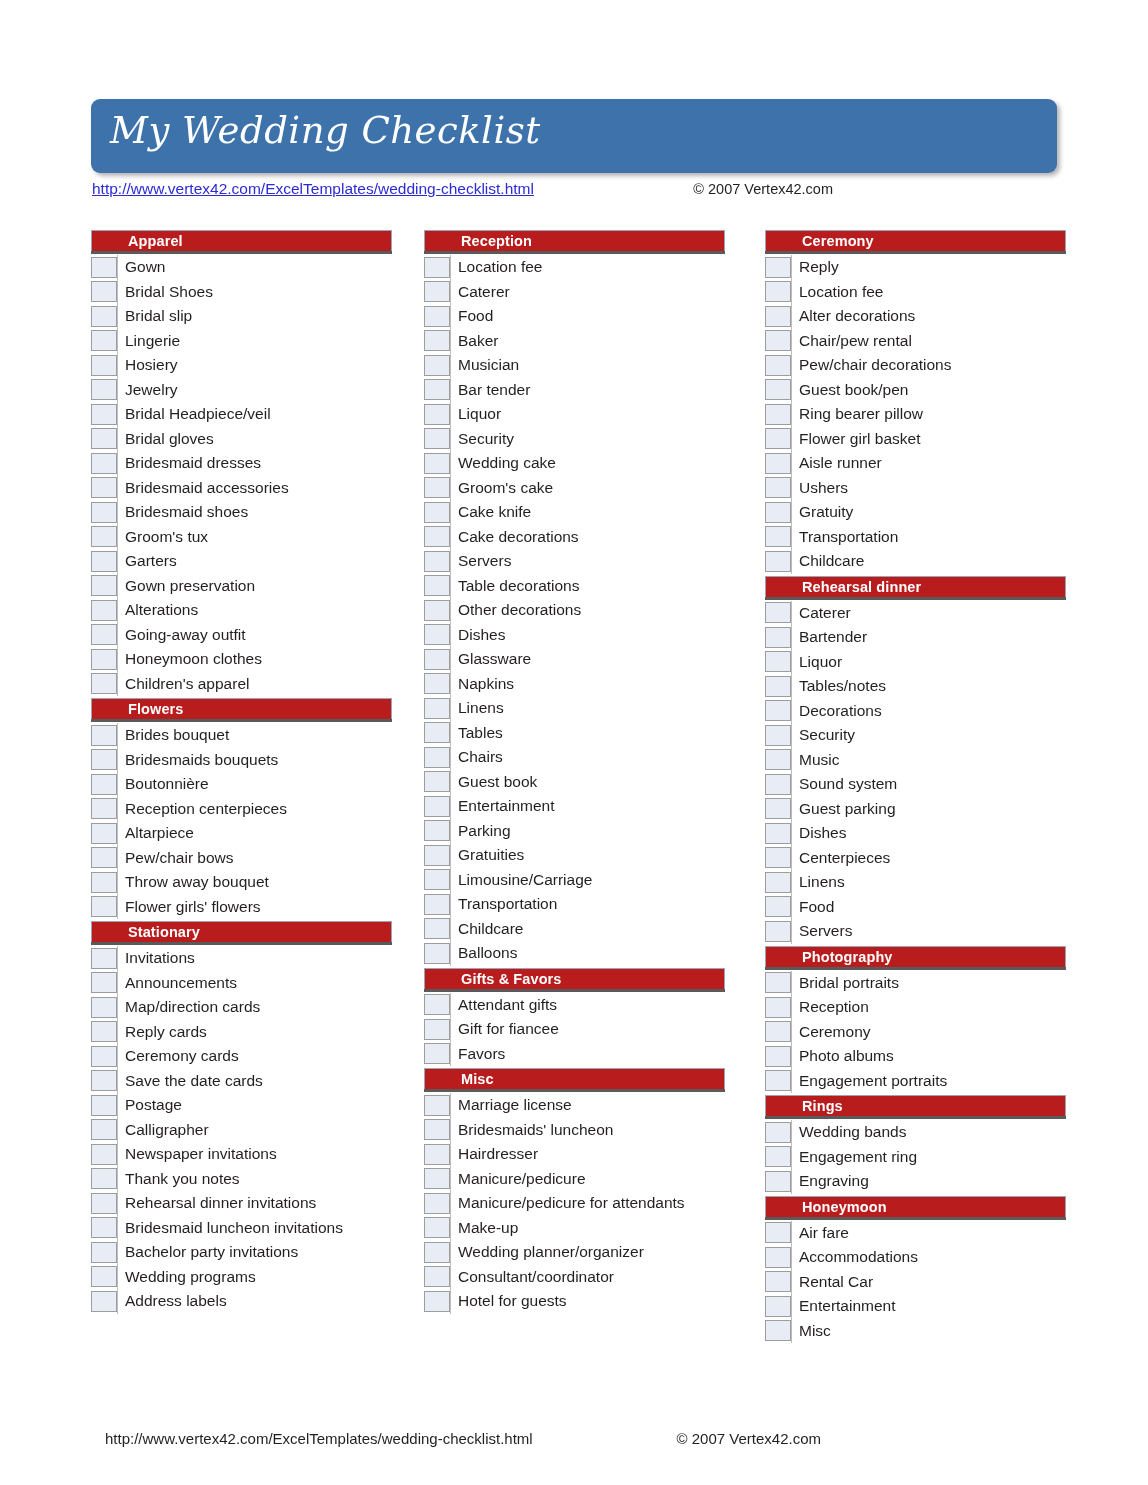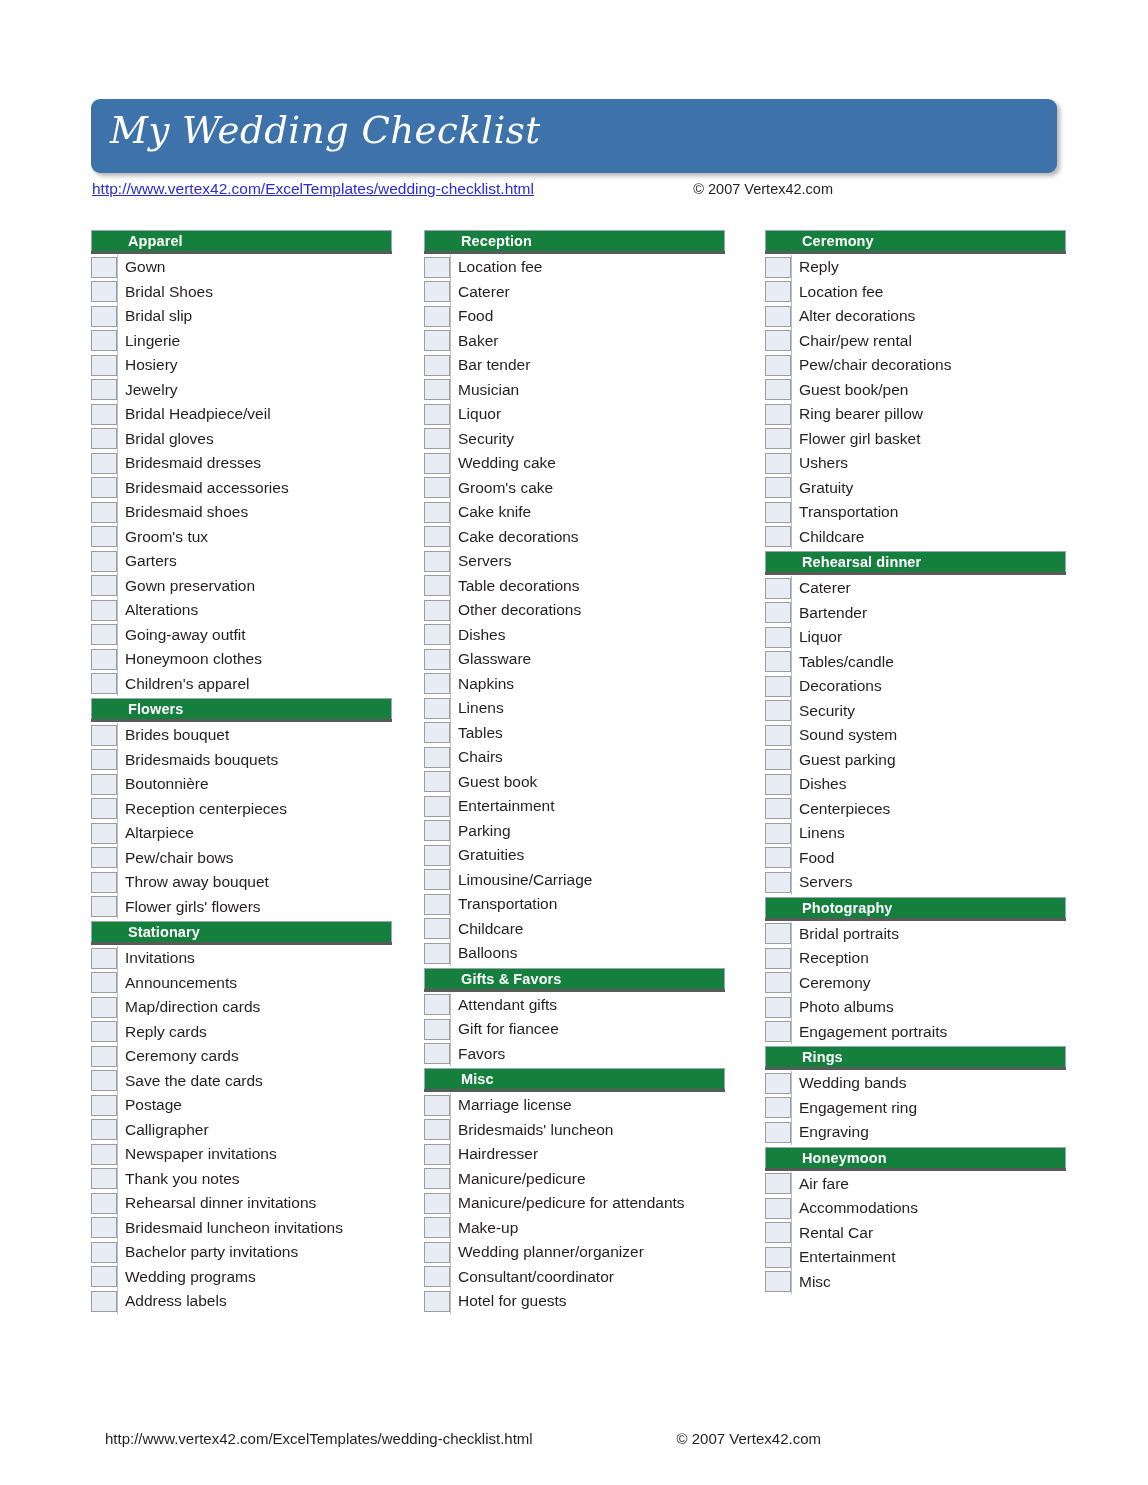--- a/index.html
+++ b/index.html
@@ -83,21 +83,21 @@
   .col-0 { left: 91px; }
   .col-1 { left: 424px; }
   .col-2 { left: 756px; padding-left: 9px; }
 
   
   .sec-header {
     position: relative;
     height: 21px;
     margin-top: 2px;
     margin-bottom: 4px;
-    background: #15803d;
+    background: #b91c1c;
     border-top: 1px solid #9aa6b4;
     border-left: 1px solid #9aa6b4;
     border-right: 1px solid #9aa6b4;
     box-shadow: 0 3px 0 0 #5a5a5a;
     box-sizing: border-box;
   }
   .sec-header-label {
     position: absolute;
     left: 36px;
     top: 2px;
@@ -453,27 +453,27 @@
         </div>
         <div class="item-row">
           <div class="checkbox-cell"></div>
           <div class="item-label-cell">
             <span class="item-label">Baker</span>
           </div>
         </div>
         <div class="item-row">
           <div class="checkbox-cell"></div>
           <div class="item-label-cell">
+            <span class="item-label">Musician</span>
+          </div>
+        </div>
+        <div class="item-row">
+          <div class="checkbox-cell"></div>
+          <div class="item-label-cell">
             <span class="item-label">Bar tender</span>
-          </div>
-        </div>
-        <div class="item-row">
-          <div class="checkbox-cell"></div>
-          <div class="item-label-cell">
-            <span class="item-label">Musician</span>
           </div>
         </div>
         <div class="item-row">
           <div class="checkbox-cell"></div>
           <div class="item-label-cell">
             <span class="item-label">Liquor</span>
           </div>
         </div>
         <div class="item-row">
           <div class="checkbox-cell"></div>
@@ -734,20 +734,26 @@
         </div>
         <div class="item-row">
           <div class="checkbox-cell"></div>
           <div class="item-label-cell">
             <span class="item-label">Flower girl basket</span>
           </div>
         </div>
         <div class="item-row">
           <div class="checkbox-cell"></div>
           <div class="item-label-cell">
+            <span class="item-label">Aisle runner</span>
+          </div>
+        </div>
+        <div class="item-row">
+          <div class="checkbox-cell"></div>
+          <div class="item-label-cell">
             <span class="item-label">Ushers</span>
           </div>
         </div>
         <div class="item-row">
           <div class="checkbox-cell"></div>
           <div class="item-label-cell">
             <span class="item-label">Gratuity</span>
           </div>
         </div>
         <div class="item-row">
@@ -779,33 +785,39 @@
         </div>
         <div class="item-row">
           <div class="checkbox-cell"></div>
           <div class="item-label-cell">
             <span class="item-label">Liquor</span>
           </div>
         </div>
         <div class="item-row">
           <div class="checkbox-cell"></div>
           <div class="item-label-cell">
-            <span class="item-label">Tables/candle</span>
+            <span class="item-label">Tables/notes</span>
           </div>
         </div>
         <div class="item-row">
           <div class="checkbox-cell"></div>
           <div class="item-label-cell">
             <span class="item-label">Decorations</span>
           </div>
         </div>
         <div class="item-row">
           <div class="checkbox-cell"></div>
           <div class="item-label-cell">
             <span class="item-label">Security</span>
+          </div>
+        </div>
+        <div class="item-row">
+          <div class="checkbox-cell"></div>
+          <div class="item-label-cell">
+            <span class="item-label">Music</span>
           </div>
         </div>
         <div class="item-row">
           <div class="checkbox-cell"></div>
           <div class="item-label-cell">
             <span class="item-label">Sound system</span>
           </div>
         </div>
         <div class="item-row">
           <div class="checkbox-cell"></div>

